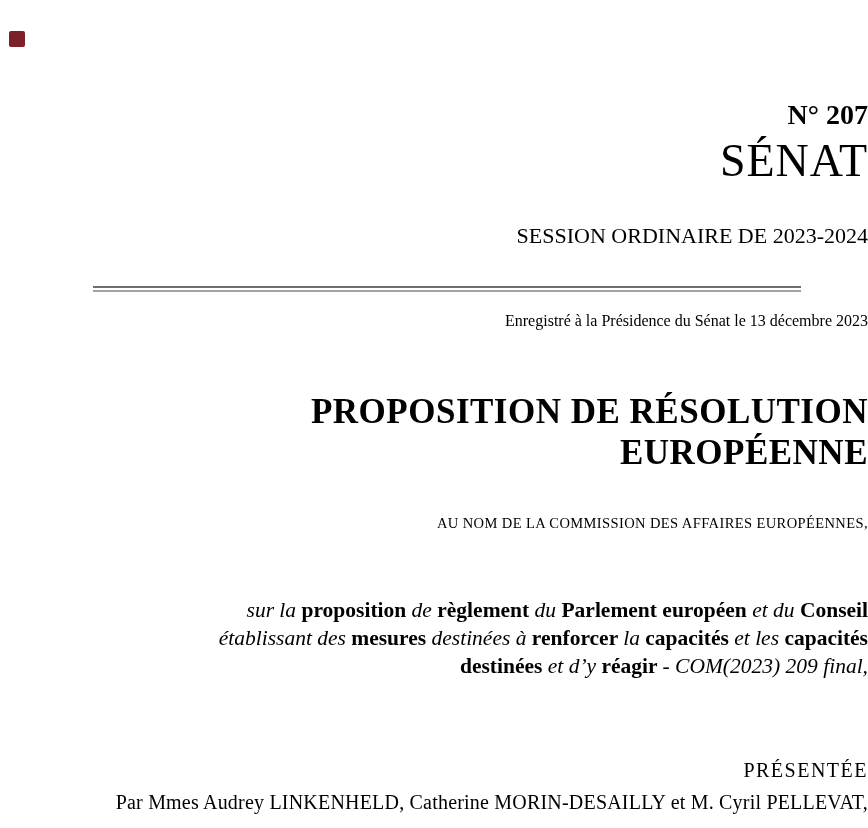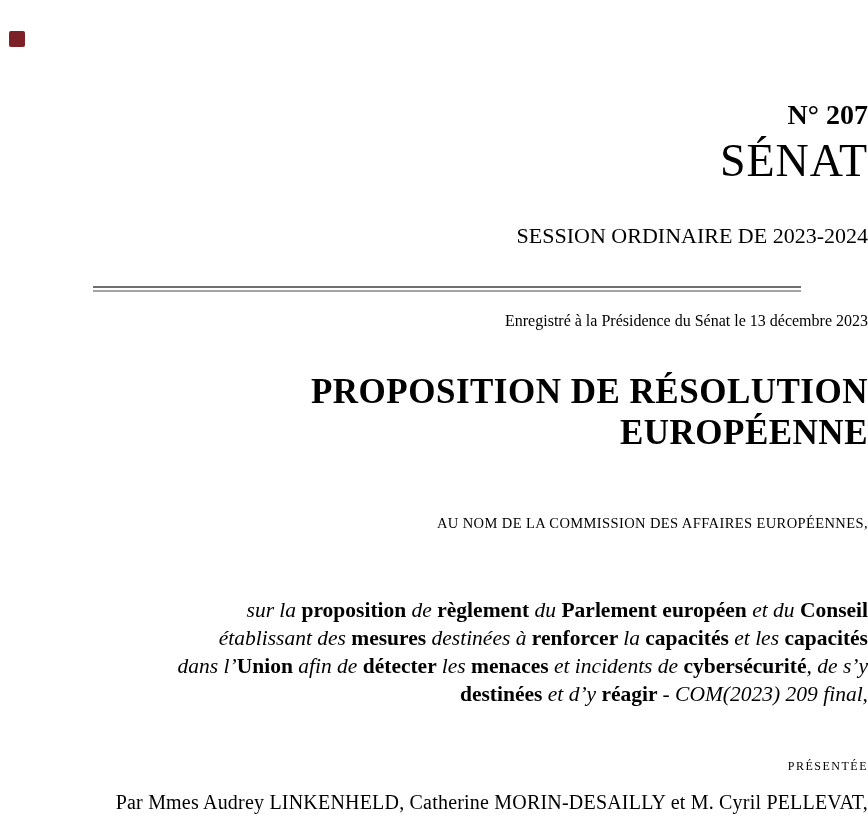--- a/index.html
+++ b/index.html
@@ -37,34 +37,34 @@
   #separator-rule {
     left: 93px; top: 286px; width: 708px; height: 2px;
     background: #ffffff;
     border-top: 2px solid #6f6f6f;
     border-bottom: 2px solid #a3a3a3;
   }
 
   #registration-line { top: 300px; font-size: 16px; margin-top: 12px; }
 
   #document-title {
-    top: 371px; font-size: 35px; font-weight: bold;
+    top: 391px; font-size: 35px; font-weight: bold;
     line-height: 41px; letter-spacing: 0.5px;
   }
 
   #commission-block { top: 512px; font-size: 14.5px; line-height: 23px; letter-spacing: 0.4px; }
   #commission-block .quater { font-style: italic; font-size: 13px; }
   #commission-block .reglement { font-variant: small-caps; font-size: 17.5px; letter-spacing: 0.2px; }
 
   #motif-block { top: 596px; font-size: 21.5px; line-height: 28px; }
   .motif-line { white-space: nowrap; }
   .i { font-style: italic; }
   .b { font-weight: bold; }
 
-  #presented-label { top: 759px; font-size: 12px; letter-spacing: 1.5px; }
+  #presented-label { top: 759px; font-size: 20px; letter-spacing: 1.5px; }
   #authors-line    { top: 791px; font-size: 20px; letter-spacing: 0.2px; }
 </style>
 </head>
 <body>
 
 <div id="record-marker" class="abs" style="background: rgb(123, 33, 39);"></div>
 
 <div id="senate-number" class="abs col">N° 207</div>
 
 <div id="senate-title" class="abs col">SÉNAT</div>
@@ -80,19 +80,18 @@
   <div>EUROPÉENNE</div>
 </div>
 
 <div id="commission-block" class="abs col">
   <div>AU NOM DE LA COMMISSION DES AFFAIRES EUROPÉENNES,</div>
 </div>
 
 <div id="motif-block" class="abs col">
     <div class="motif-line"><span class="i">sur la </span><span class="b">proposition </span><span class="i">de </span><span class="b">règlement </span><span class="i">du </span><span class="b">Parlement européen </span><span class="i">et du </span><span class="b">Conseil</span></div>
     <div class="motif-line"><span class="i">établissant des </span><span class="b">mesures </span><span class="i">destinées à </span><span class="b">renforcer </span><span class="i">la </span><span class="b">capacités </span><span class="i">et les </span><span class="b">capacités</span></div>
-    <div class="motif-line"><span class="i">dans l’</span><span class="b">Union </span><span class="i">afin de </span><span class="b">détecter </span><span class="i">les </span><span class="b">menaces </span><span class="i">et incidents de </span><span class="b">cybersécurité</span><span class="i">, de s’y</span></div>
     <div class="motif-line"><span class="b">destinées </span><span class="i">et d’y </span><span class="b">réagir </span><span class="i">- COM(2023) 209 final,</span></div>
   </div>
 
 <div id="presented-label" class="abs col">PRÉSENTÉE</div>
 
 <div id="authors-line" class="abs col">Par Mmes Audrey LINKENHELD, Catherine MORIN-DESAILLY et M. Cyril PELLEVAT,</div>
 
 </body></html>

